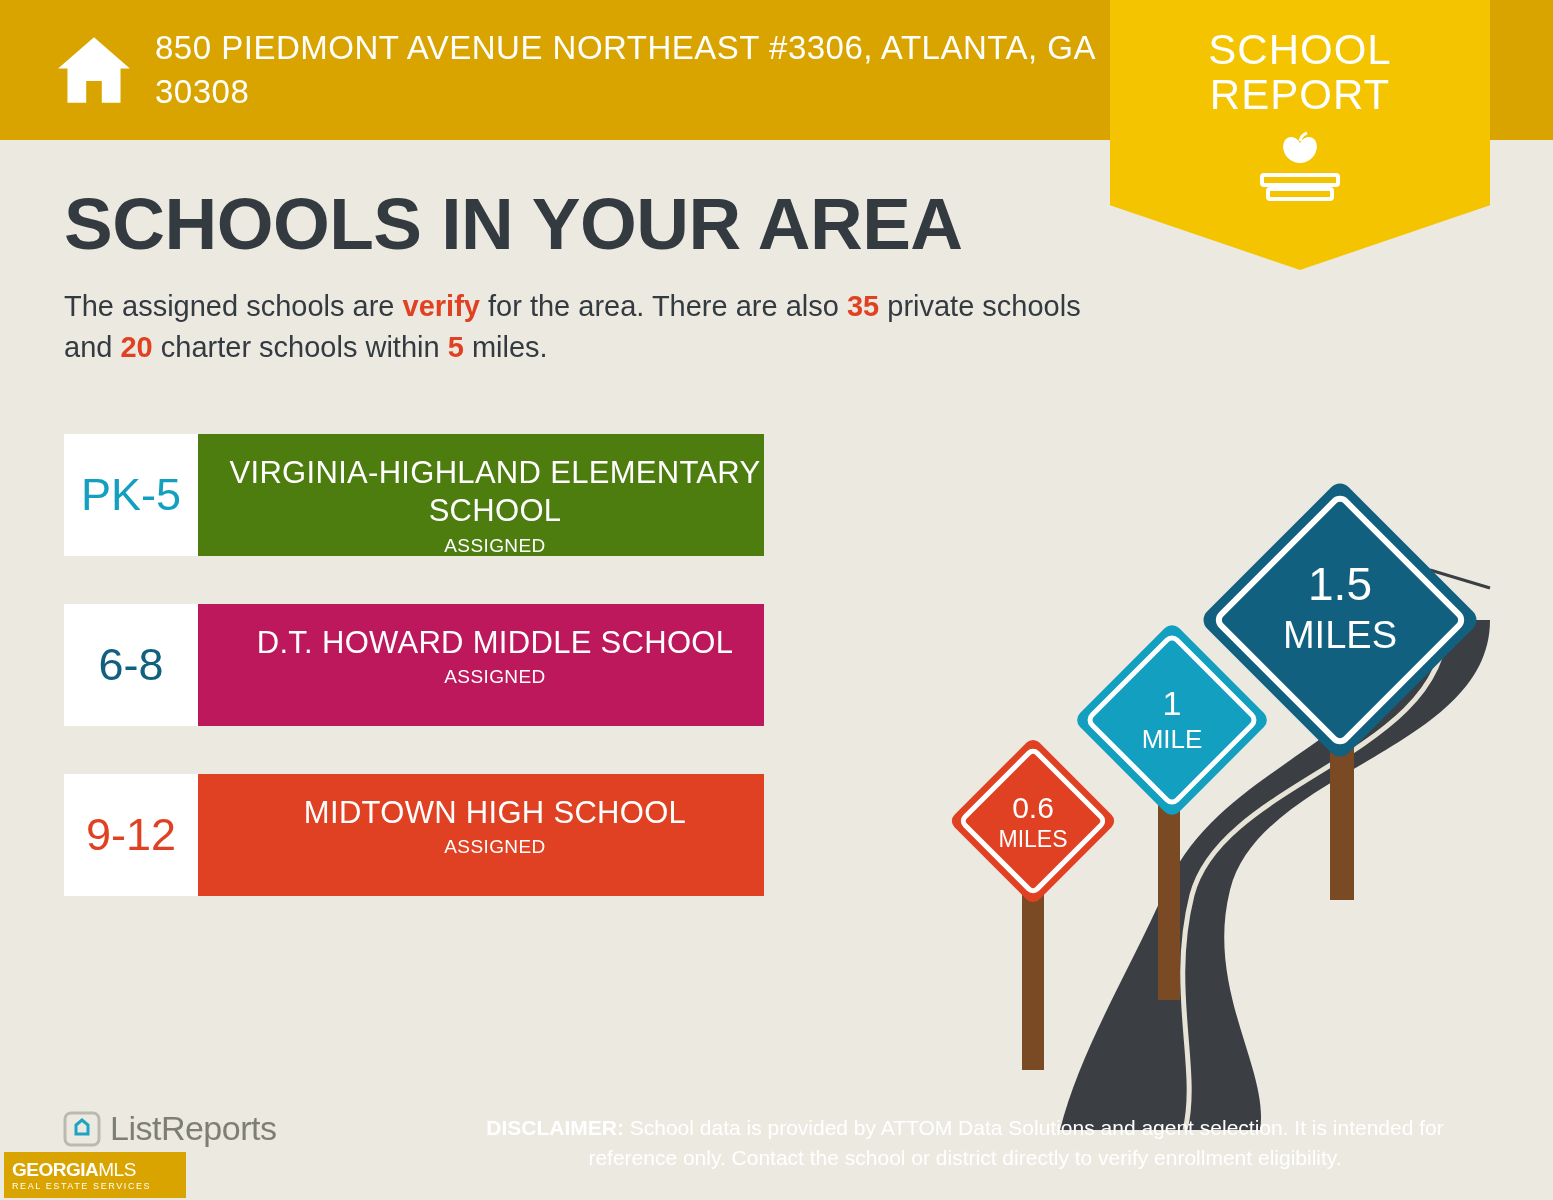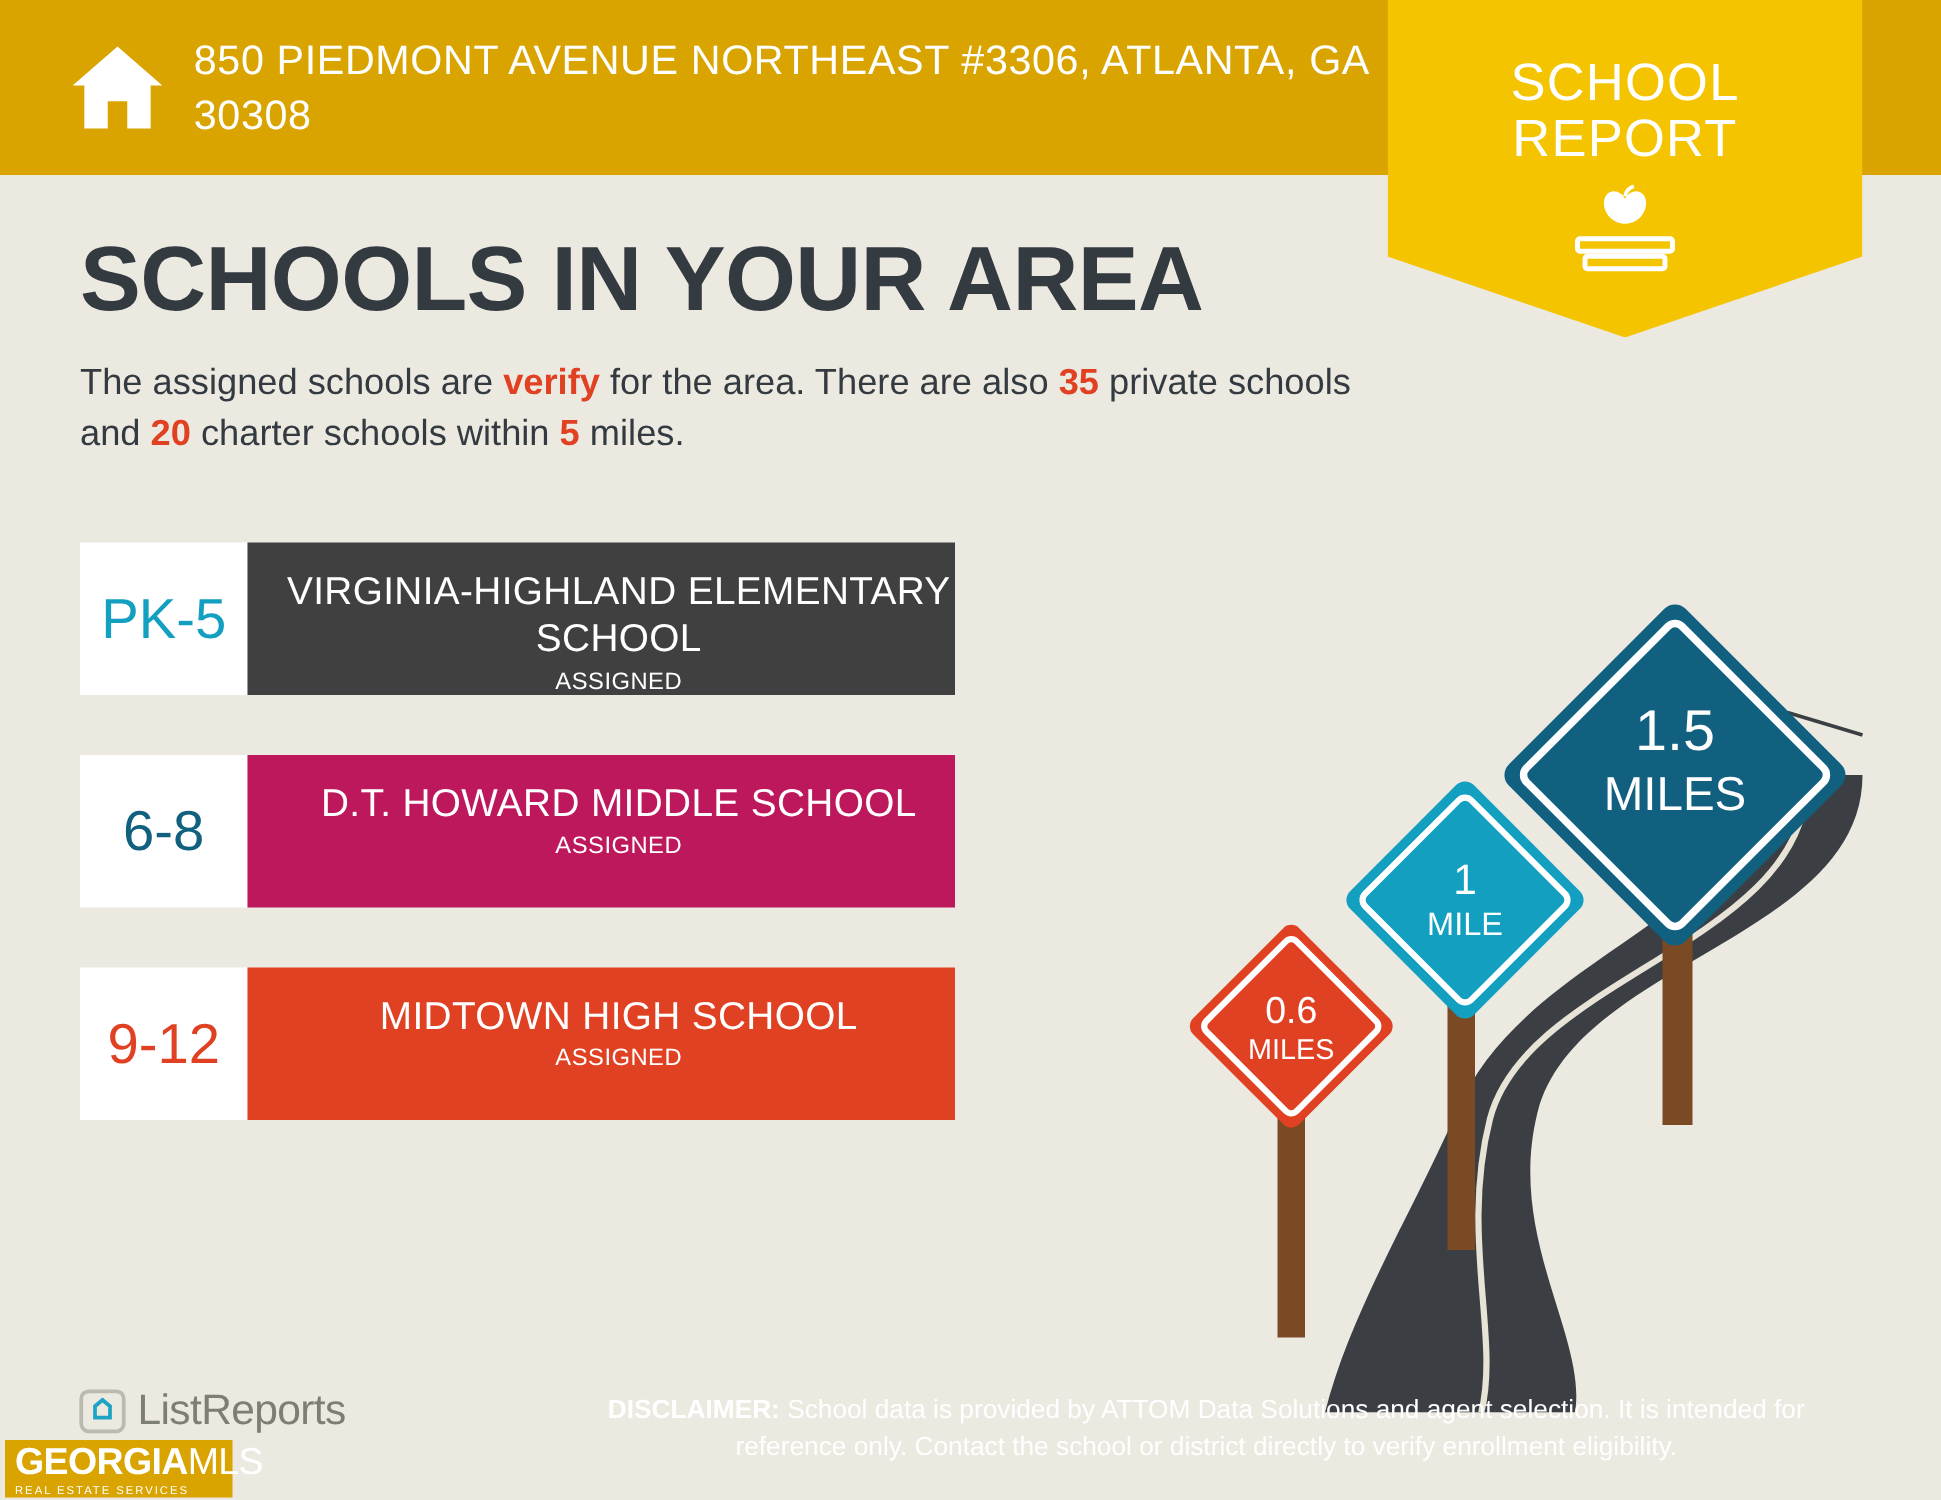--- a/index.html
+++ b/index.html
@@ -51,21 +51,21 @@
     height: 270px;
     background: #f5c400;
     clip-path: polygon(0 0, 100% 0, 100% 76%, 50% 100%, 0 76%);
     text-align: center;
   }
   .badge-title {
     color: #ffffff;
     font-size: 42px;
     line-height: 1.06;
     letter-spacing: 1px;
-    padding-top: 44px;
+    padding-top: 28px;
     font-weight: 400;
     text-transform: uppercase;
   }
   .badge-icons {
     margin-top: 10px;
     display: flex;
     justify-content: center;
   }
 
   
@@ -164,21 +164,21 @@
     width: 182px;
     height: 46px;
     background: #d9a400;
     color: #ffffff;
     display: flex;
     flex-direction: column;
     justify-content: center;
     padding-left: 8px;
     box-sizing: border-box;
   }
-  .gm-main { font-size: 30px; font-weight: bold; letter-spacing: -0.5px; }
+  .gm-main { font-size: 19px; font-weight: bold; letter-spacing: -0.5px; }
   .gm-main .thin { font-weight: 400; }
   .gm-sub { font-size: 9px; letter-spacing: 1.6px; }
 
   .disclaimer {
     position: absolute;
     left: 455px;
     top: 1113px;
     width: 1020px;
     font-size: 21px;
     line-height: 1.45;
@@ -217,21 +217,21 @@
 <div class="subtitle">
   <span>The assigned schools are </span><b>verify</b><span> for the area. There are also </span><b>35</b><span> private schools and </span><b>20</b><span> charter schools within </span><b>5</b><span> miles.</span>
 </div>
 
 <div class="schools">
 
   <div class="school-row">
     <div class="grade-box">
       <span class="grade-text" style="color:#139fc0">PK-5</span>
     </div>
-    <div class="name-box" style="background:#404040">
+    <div class="name-box" style="background:#4d7c0f">
       <div class="school-name">VIRGINIA-HIGHLAND ELEMENTARY SCHOOL</div>
       <div class="school-status">ASSIGNED</div>
     </div>
   </div>
 
   <div class="school-row">
     <div class="grade-box">
       <span class="grade-text" style="color:#11607f">6-8</span>
     </div>
     <div class="name-box" style="background:#be185d">

